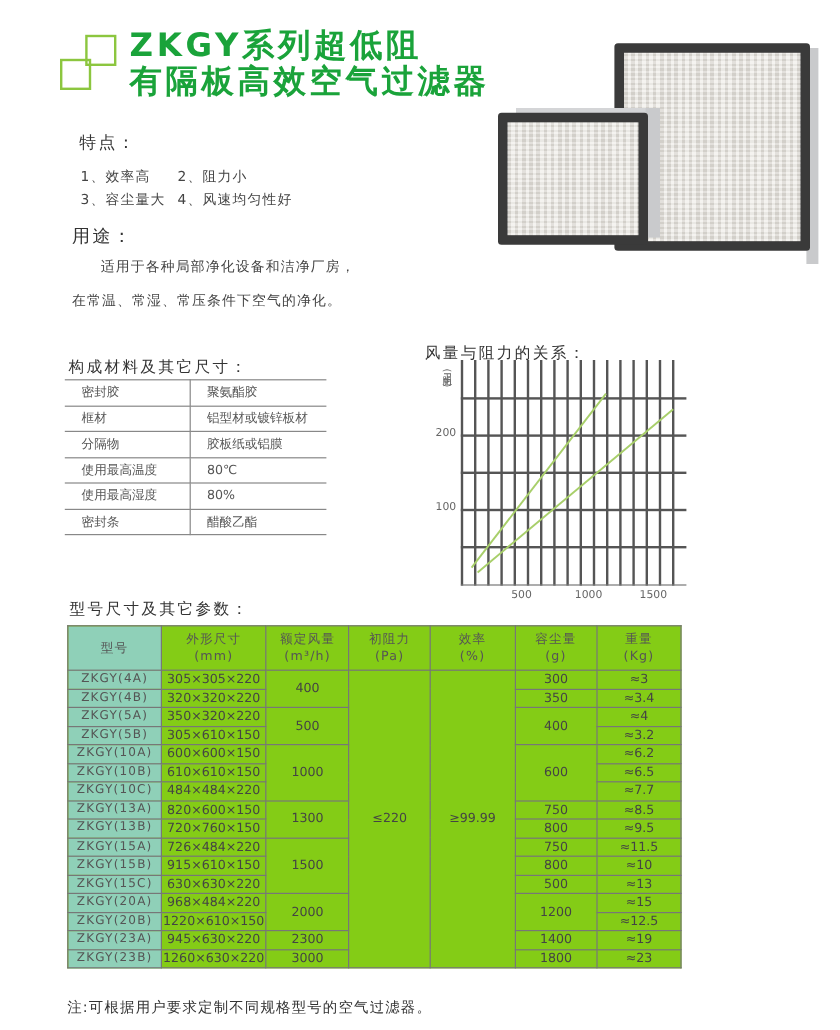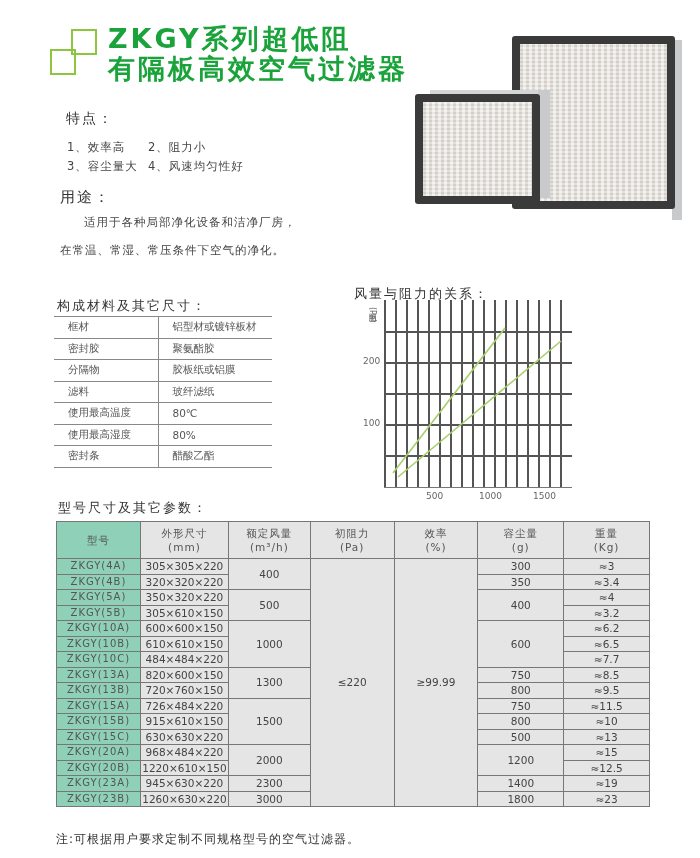--- a/index.html
+++ b/index.html
@@ -19,21 +19,21 @@
   table.mat td { border-bottom: 1px solid #888; height: 21.5px; padding-left: 14px; }
   table.mat tr:first-child td { border-top: 1px solid #888; }
   table.mat td:first-child { width: 104px; border-right: 1px solid #888; }
   
   .chart { position: absolute; left: 384px; top: 300px; width: 188px; height: 188px; }
   .vline { position: absolute; top: 0; bottom: 0; width: 2px; background: #555; }
   .hline { position: absolute; left: 0; right: 0; height: 2px; background: #555; }
   .axis-b { position: absolute; left: 0; right: 0; bottom: 0; height: 1px; background: #777; }
   .tick { position: absolute; font-size: 9px; color: #666; text-align: right; }
   
-  table.par { position: absolute; left: 56px; top: 521px; width: 594px; border-collapse: collapse; font-size: 10.5px; color: #444; text-align: center; background: #e5e5e5; }
+  table.par { position: absolute; left: 56px; top: 521px; width: 512px; border-collapse: collapse; font-size: 10.5px; color: #444; text-align: center; background: #84cc16; }
   table.par td, table.par th { border: 1px solid #777; padding: 0; line-height: 14.5px; }
   table.par th { font-weight: normal; height: 37px; font-size: 10.5px; color: #555; line-height: 14px; letter-spacing: 1px; }
   table.par th.model-h { background: #8fd0b8; }
   table.par td.model { background: #8fd0b8; color: #555; letter-spacing: 1px; font-size: 10px; }
 </style>
 </head>
 <body>
 
 <div class="logo-sq" style="left:71px;top:29px;"></div>
 <div class="logo-sq" style="left:50px;top:49px;"></div>
@@ -59,34 +59,30 @@
 <div class="abs small" style="left:148px;top:159px;">4、风速均匀性好</div>
 
 <div class="abs sec-h" style="left:60px;top:188px;font-size:15px;">用途：</div>
 <div class="abs small" style="left:84px;top:215px;">适用于各种局部净化设备和洁净厂房，</div>
 <div class="abs small" style="left:60px;top:243px;">在常温、常湿、常压条件下空气的净化。</div>
 
 <div class="abs sec-h" style="left:57px;top:285px;font-size:13px;margin-top:12px;">构成材料及其它尺寸：</div>
 <table class="mat">
   <tbody>
       <tr>
+        <td>密封胶</td>
+        <td>聚氨酯胶</td>
+      </tr>
+  <tr>
         <td>框材</td>
         <td>铝型材或镀锌板材</td>
       </tr>
   <tr>
-        <td>密封胶</td>
-        <td>聚氨酯胶</td>
-      </tr>
-  <tr>
         <td>分隔物</td>
         <td>胶板纸或铝膜</td>
-      </tr>
-  <tr>
-        <td>滤料</td>
-        <td>玻纤滤纸</td>
       </tr>
   <tr>
         <td>使用最高温度</td>
         <td>80℃</td>
       </tr>
   <tr>
         <td>使用最高湿度</td>
         <td>80%</td>
       </tr>
   <tr>

